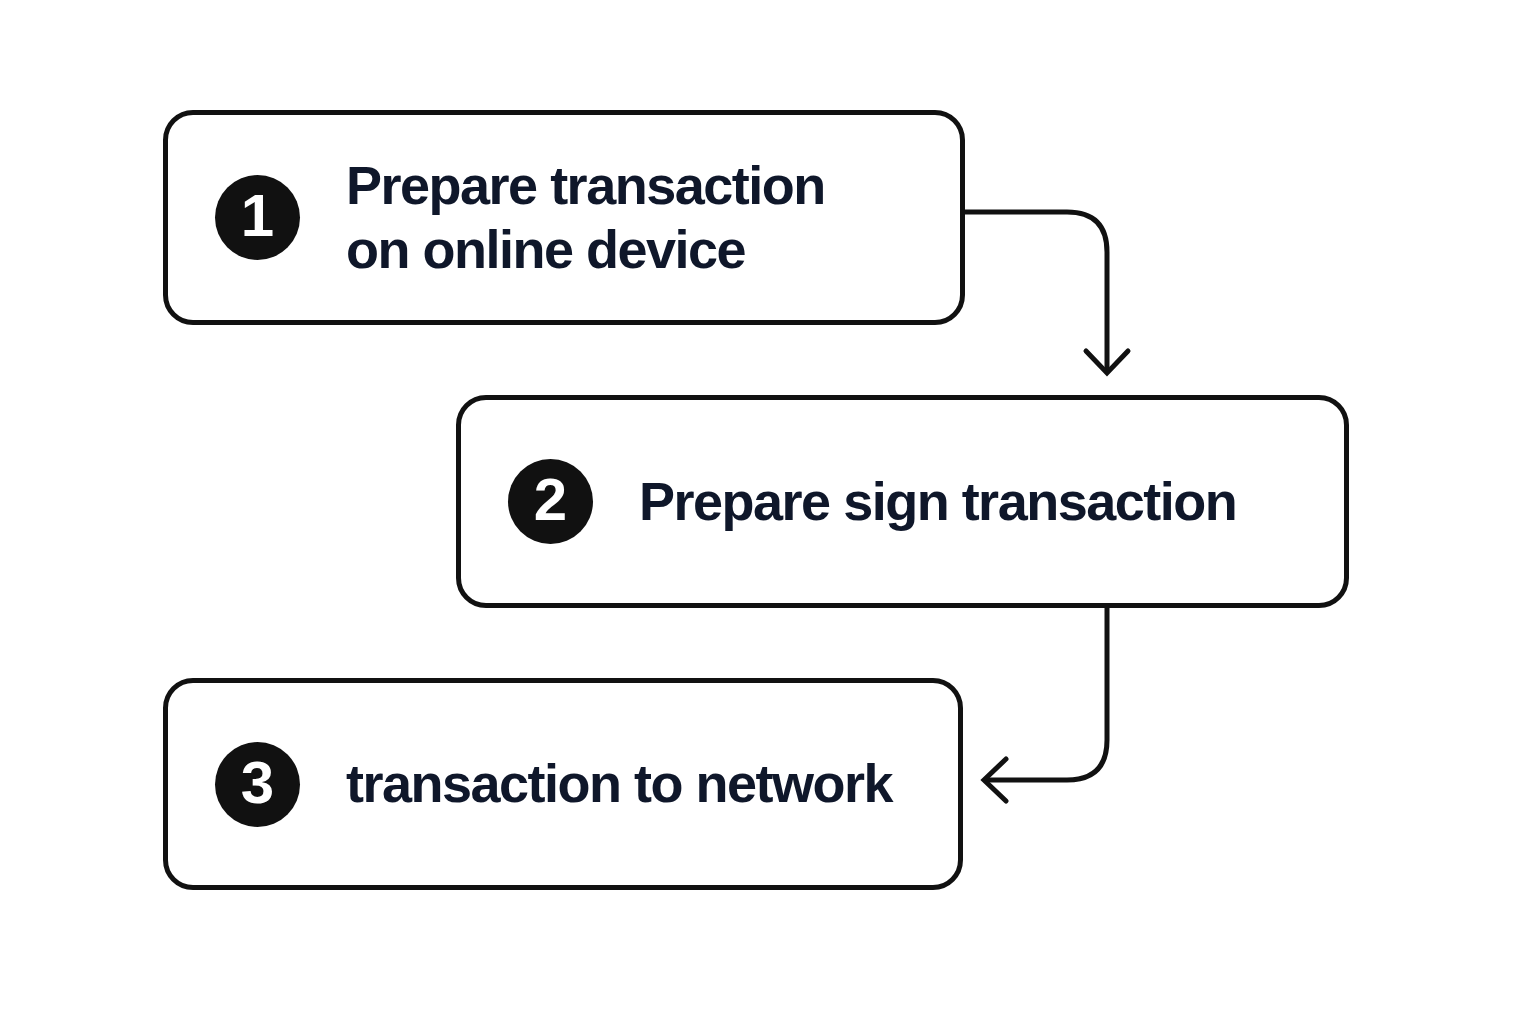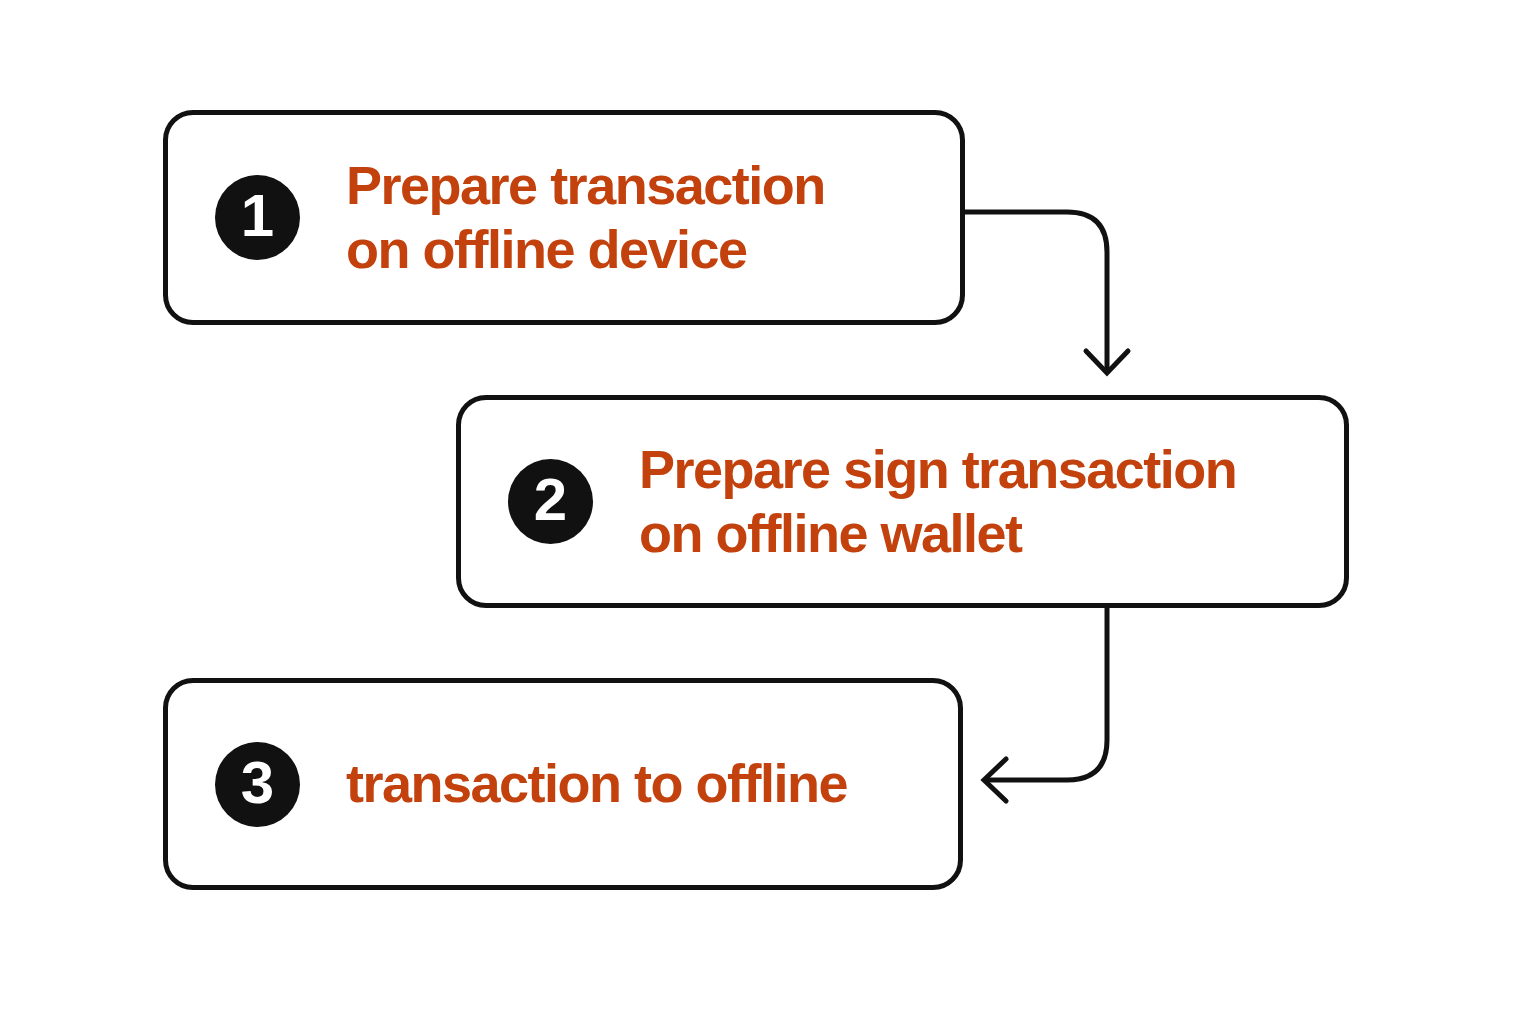--- a/index.html
+++ b/index.html
@@ -55,21 +55,21 @@
     display: flex;
     align-items: center;
     justify-content: center;
     font-size: 60px;
     font-weight: 700;
     line-height: 1;
     padding-bottom: 3px;
     box-sizing: border-box;
   }
   .label {
-    color: #c2410c;
+    color: #0f172a;
     font-size: 54px;
     font-weight: 700;
     line-height: 1.17;
     letter-spacing: -1.5px;
   }
   .label .line {
     white-space: nowrap;
   }
 </style>
 </head>
@@ -85,36 +85,35 @@
     <path d="M 1107 608 V 740 Q 1107 780 1067 780 H 989"></path>
     <polyline points="1006,759 984,780 1006,801"></polyline>
   </svg>
 
   <div class="step-box pos1">
     <div class="badge">
       <span>1</span>
     </div>
     <div class="label">
       <div class="line">Prepare transaction</div>
-      <div class="line">on offline device</div>
+      <div class="line">on online device</div>
     </div>
   </div>
 
   <div class="step-box pos2">
     <div class="badge">
       <span>2</span>
     </div>
     <div class="label">
       <div class="line">Prepare sign transaction</div>
-      <div class="line">on offline wallet</div>
     </div>
   </div>
 
   <div class="step-box pos3">
     <div class="badge">
       <span>3</span>
     </div>
     <div class="label">
-      <div class="line">transaction to offline</div>
+      <div class="line">transaction to network</div>
     </div>
   </div>
 
 </div>
 
 </body></html>

